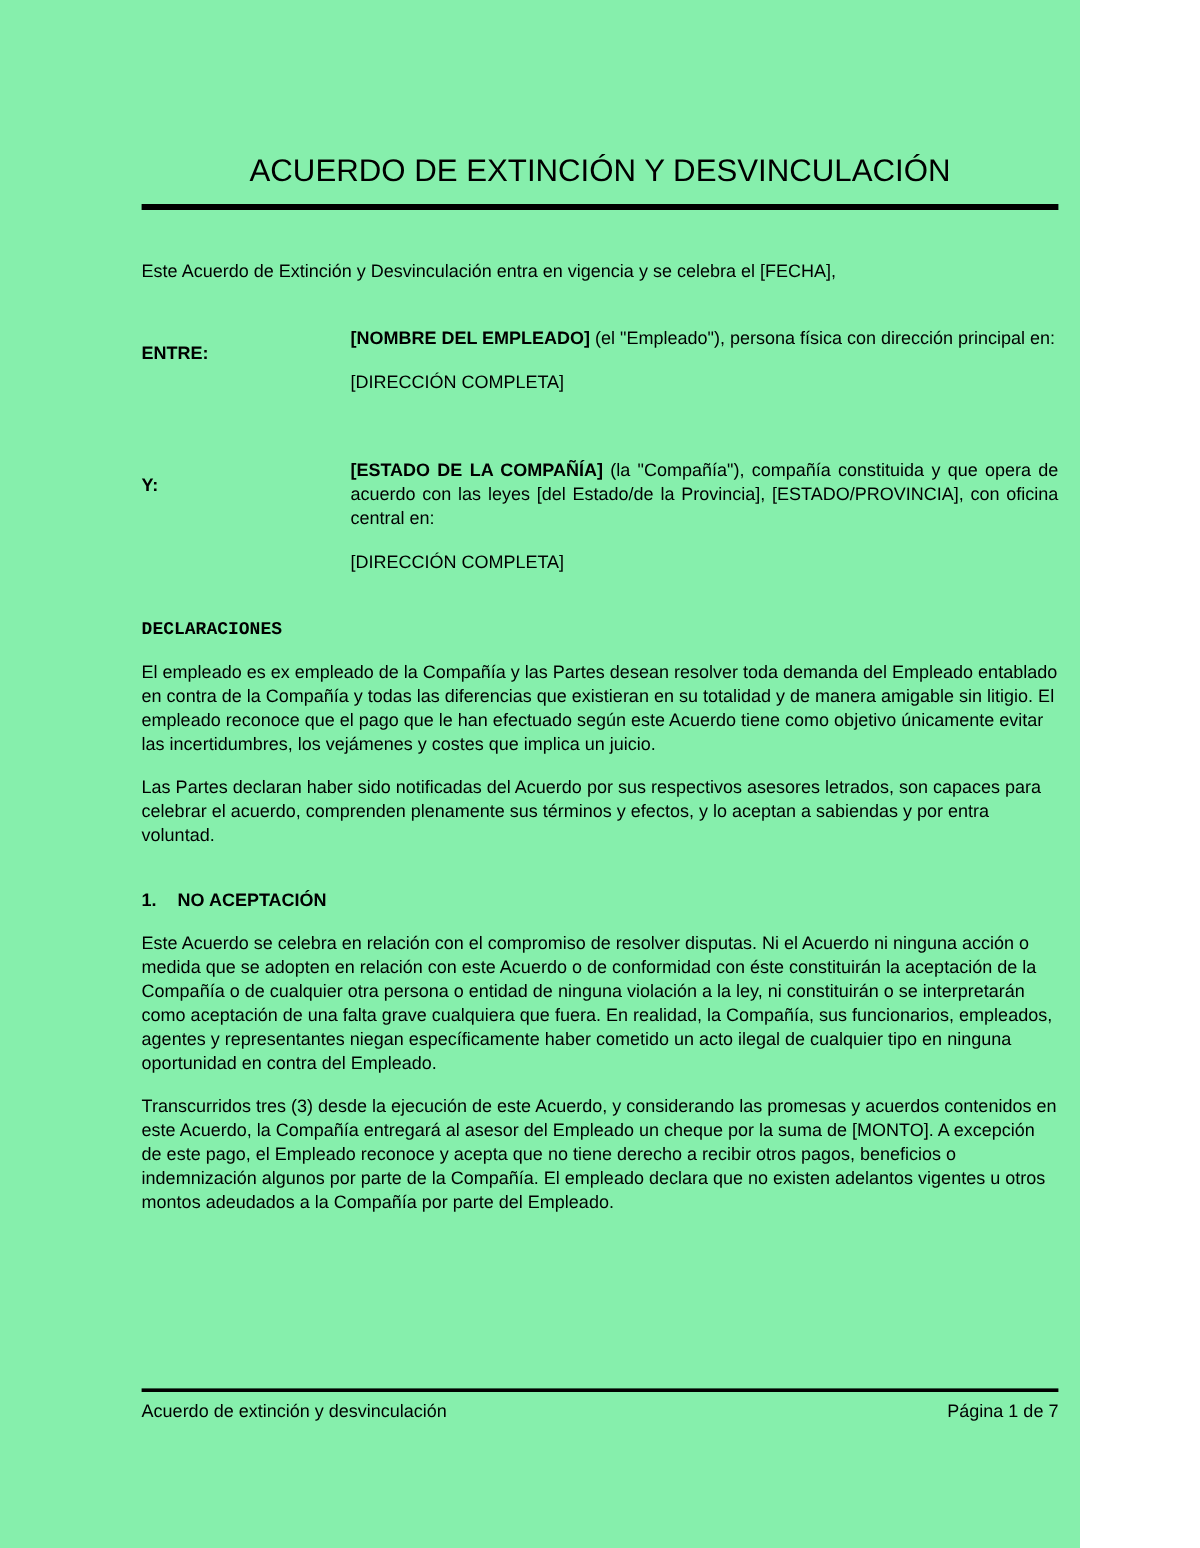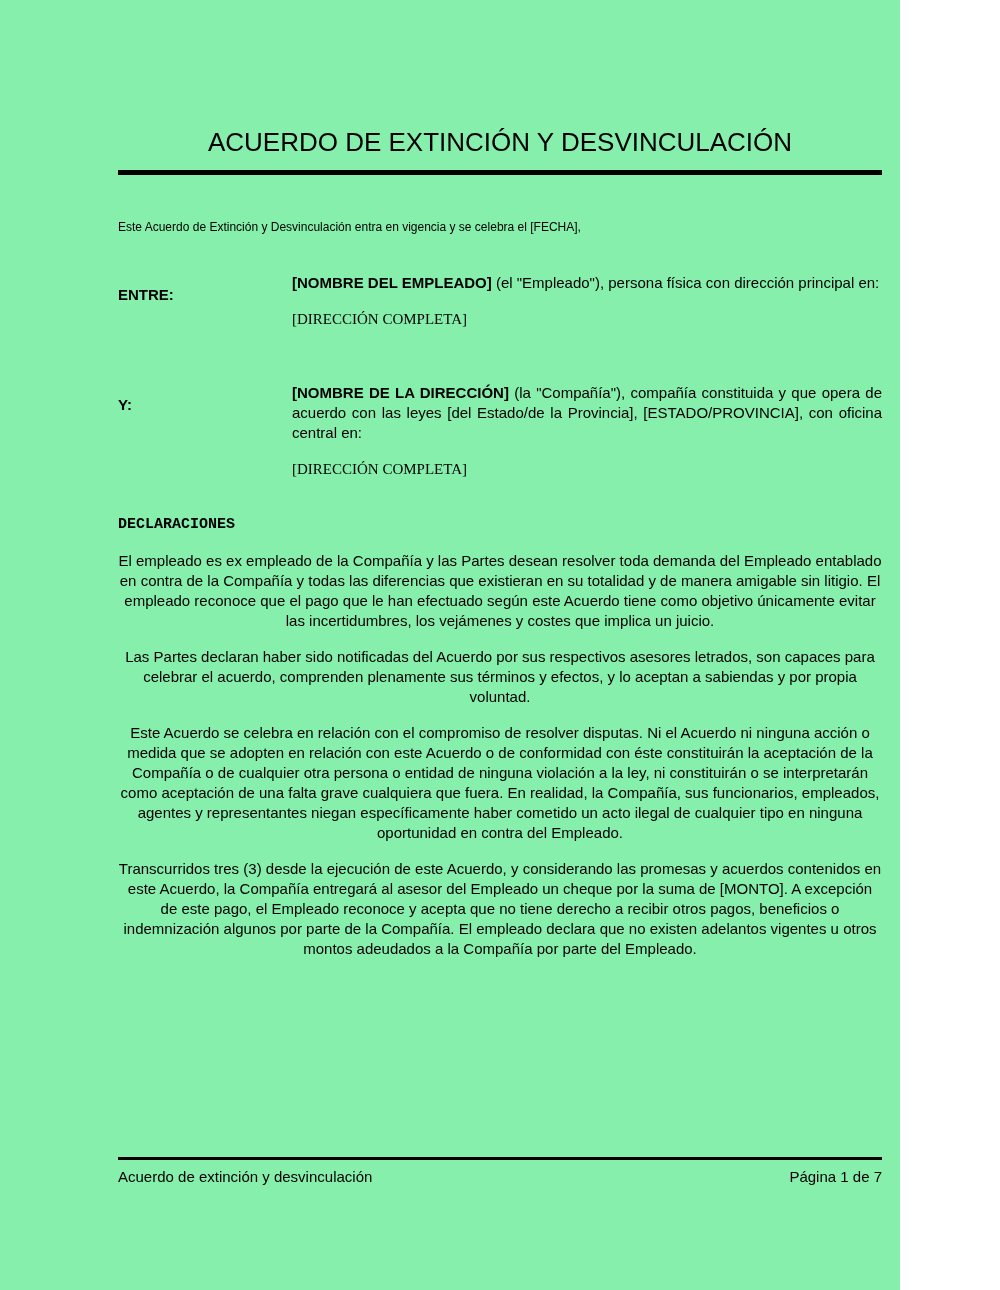--- a/index.html
+++ b/index.html
@@ -32,52 +32,52 @@
     text-align: center;
     white-space: nowrap;
   }
   .title-rule {
     margin-top: 13px;
     height: 5px;
     background: #000000;
   }
   .intro {
     margin-top: 42px;
-    font-size: 12px;
+    font-size: 15px;
     line-height: 20px;
   }
   .party {
     position: relative;
     font-size: 15px;
     line-height: 20px;
   }
   .party-entre { margin-top: 36px; }
   .party-y { margin-top: 54px; }
   .party-label {
     position: absolute;
     left: 0;
     top: 12px;
     font-weight: bold;
   }
   .party-body { margin-left: 174px; }
   .party-desc { text-align: justify; }
   .party-desc b { font-weight: bold; }
-  .party-address { margin-top: 16px; font-family: Liberation Serif, serif; }
+  .party-address { margin-top: 16px; }
   .decl-heading {
     margin-top: 36px;
     font-size: 15px;
     font-weight: bold;
     line-height: 20px;
     font-family: Liberation Mono, monospace;
   }
   .body-p {
     margin-top: 16px;
     font-size: 15px;
     line-height: 20px;
-    text-align: center;
+    text-align: left;
   }
   .section-heading {
     margin-top: 34px;
     font-size: 15px;
     font-weight: bold;
     line-height: 20px;
   }
   .sec-num {
     display: inline-block;
     width: 30px;
@@ -110,29 +110,30 @@
       <span class="party-label">ENTRE:</span>
       <div class="party-body">
         <p class="party-desc"><b>[NOMBRE DEL EMPLEADO]</b><span> (el "Empleado"), persona física con dirección principal en:</span></p>
         <p class="party-address">[DIRECCIÓN COMPLETA]</p>
       </div>
     </div>
 
     <div class="party party-y">
       <span class="party-label">Y:</span>
       <div class="party-body">
-        <p class="party-desc"><b>[NOMBRE DE LA DIRECCIÓN]</b><span> (la "Compañía"), compañía constituida y que opera de acuerdo con las leyes [del Estado/de la Provincia], [ESTADO/PROVINCIA], con oficina central en:</span></p>
+        <p class="party-desc"><b>[ESTADO DE LA COMPAÑÍA]</b><span> (la "Compañía"), compañía constituida y que opera de acuerdo con las leyes [del Estado/de la Provincia], [ESTADO/PROVINCIA], con oficina central en:</span></p>
         <p class="party-address">[DIRECCIÓN COMPLETA]</p>
       </div>
     </div>
 
     <h2 class="decl-heading">DECLARACIONES</h2>
     <p class="body-p">El empleado es ex empleado de la Compañía y las Partes desean resolver toda demanda del Empleado entablado en contra de la Compañía y todas las diferencias que existieran en su totalidad y de manera amigable sin litigio. El empleado reconoce que el pago que le han efectuado según este Acuerdo tiene como objetivo únicamente evitar las incertidumbres, los vejámenes y costes que implica un juicio.</p>
-    <p class="body-p">Las Partes declaran haber sido notificadas del Acuerdo por sus respectivos asesores letrados, son capaces para celebrar el acuerdo, comprenden plenamente sus términos y efectos, y lo aceptan a sabiendas y por propia voluntad.</p>
+    <p class="body-p">Las Partes declaran haber sido notificadas del Acuerdo por sus respectivos asesores letrados, son capaces para celebrar el acuerdo, comprenden plenamente sus términos y efectos, y lo aceptan a sabiendas y por entra voluntad.</p>
 
+    <h2 class="section-heading"><span class="sec-num">1.</span><span>NO ACEPTACIÓN</span></h2>
     <p class="body-p">Este Acuerdo se celebra en relación con el compromiso de resolver disputas. Ni el Acuerdo ni ninguna acción o medida que se adopten en relación con este Acuerdo o de conformidad con éste constituirán la aceptación de la Compañía o de cualquier otra persona o entidad de ninguna violación a la ley, ni constituirán o se interpretarán como aceptación de una falta grave cualquiera que fuera. En realidad, la Compañía, sus funcionarios, empleados, agentes y representantes niegan específicamente haber cometido un acto ilegal de cualquier tipo en ninguna oportunidad en contra del Empleado.</p>
 
     <p class="body-p">Transcurridos tres (3) desde la ejecución de este Acuerdo, y considerando las promesas y acuerdos contenidos en este Acuerdo, la Compañía entregará al asesor del Empleado un cheque por la suma de [MONTO]. A excepción de este pago, el Empleado reconoce y acepta que no tiene derecho a recibir otros pagos, beneficios o indemnización algunos por parte de la Compañía. El empleado declara que no existen adelantos vigentes u otros montos adeudados a la Compañía por parte del Empleado.</p>
 
   </div>
 
   <div class="footer">
     <span>Acuerdo de extinción y desvinculación</span>
     <span>Página 1 de 7</span>
   </div>

